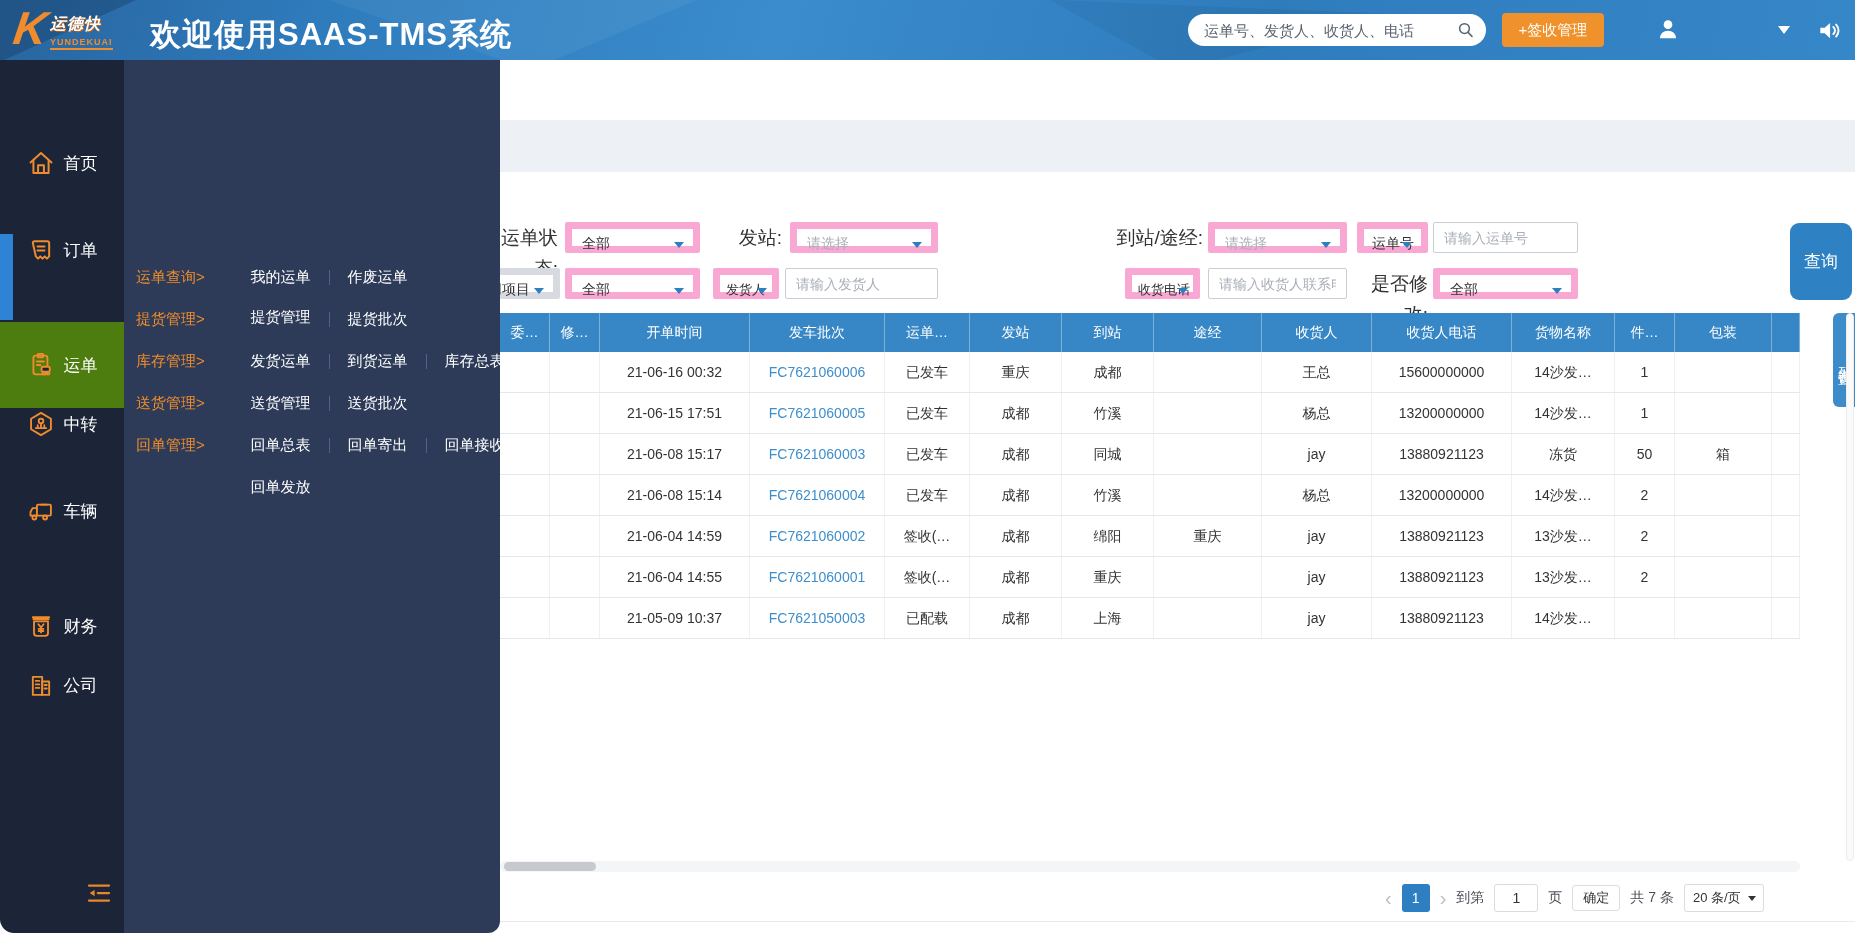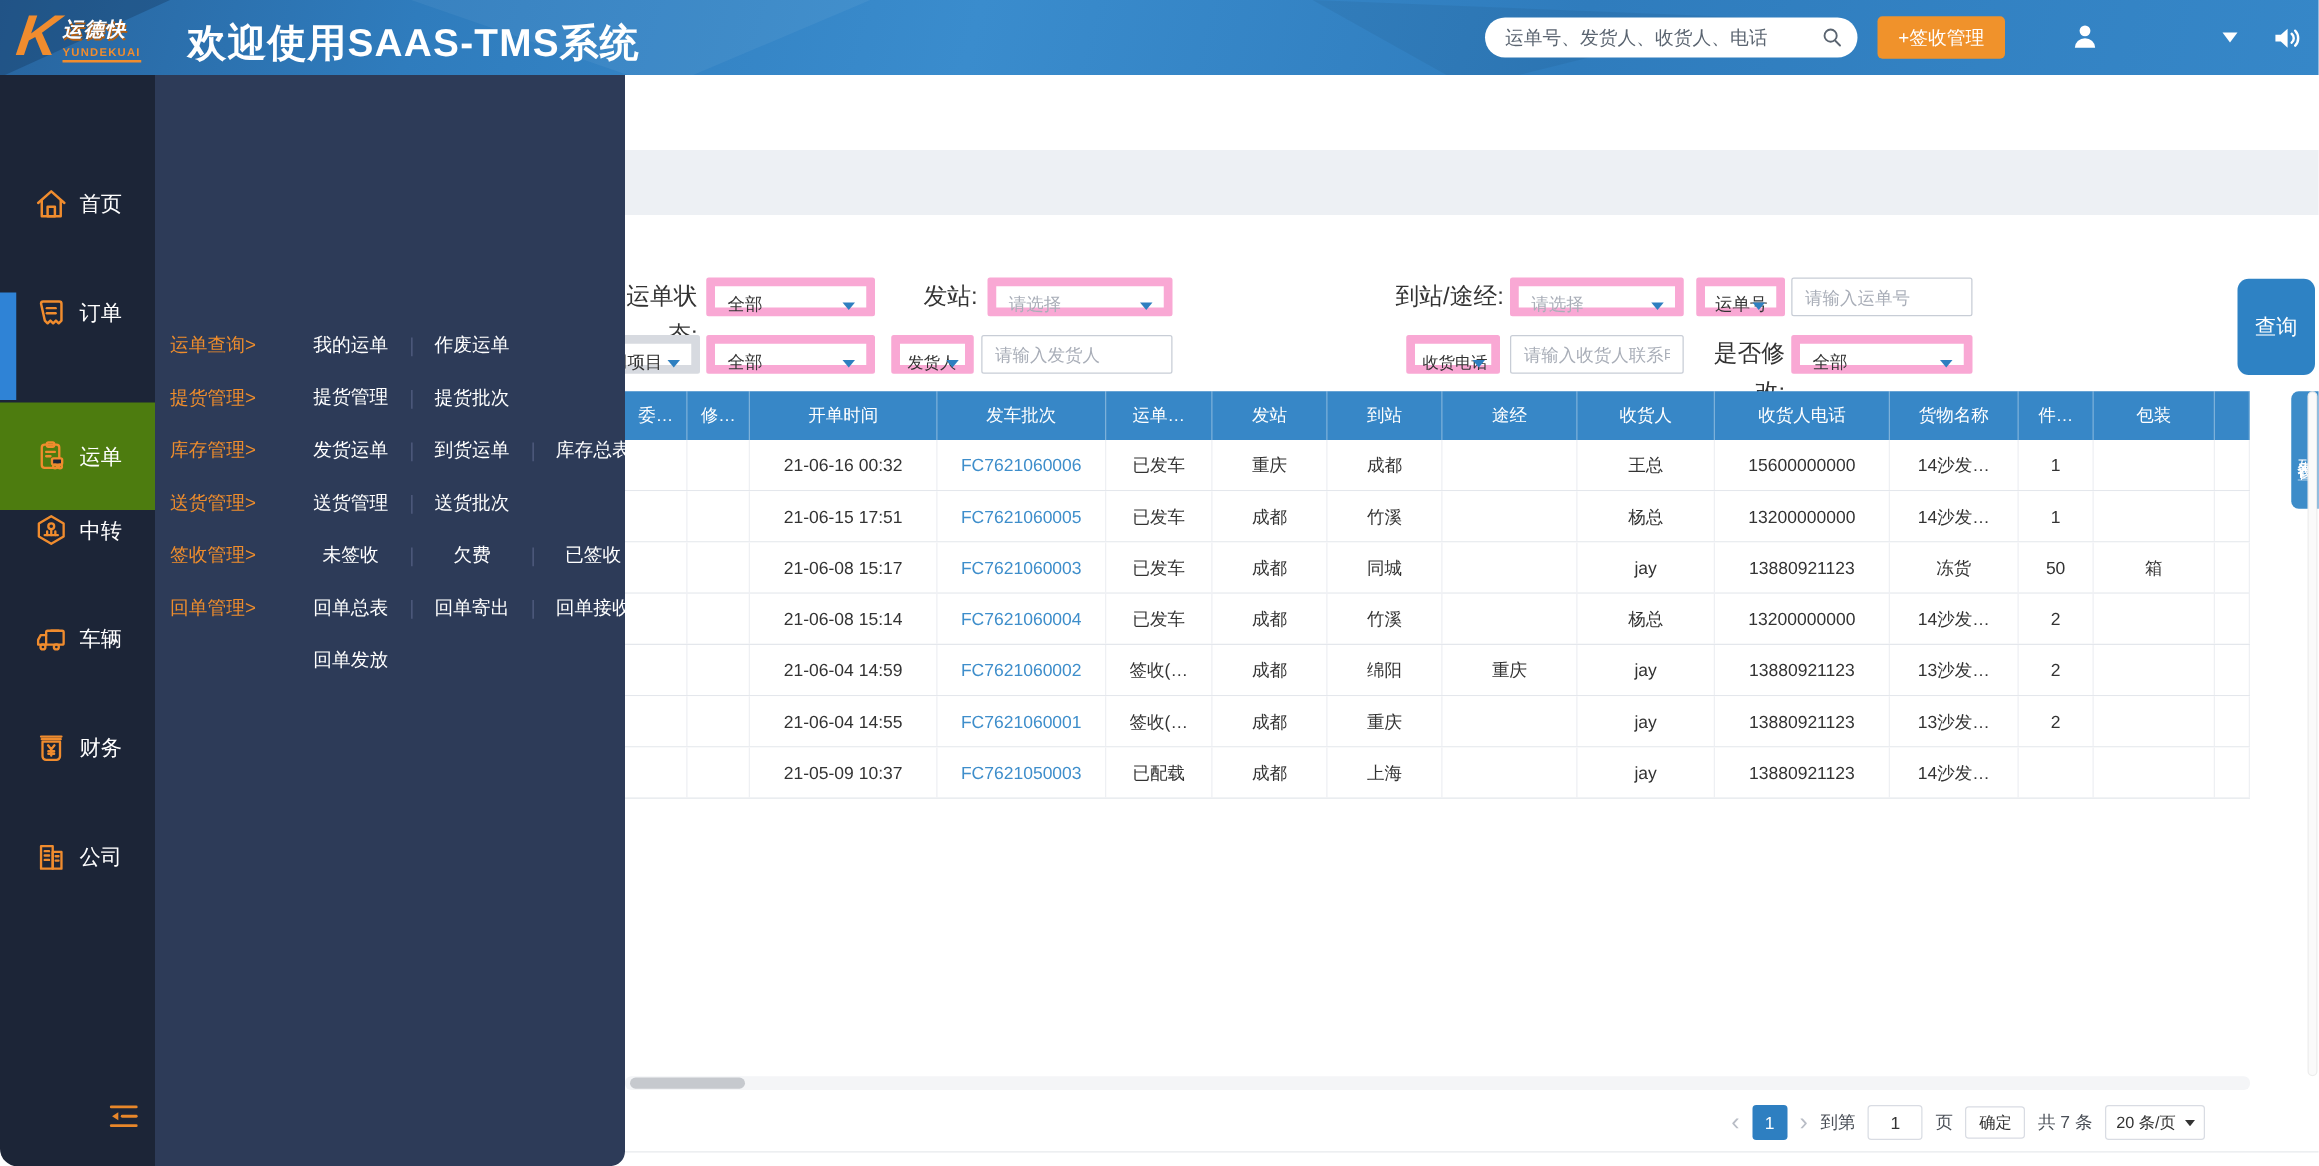--- a/index.html
+++ b/index.html
@@ -339,26 +339,20 @@
           <span class="fly-item" style="left: 108px;">发货运单</span>
           <span class="fly-item with-div" style="left: 205px;">到货运单</span>
           <span class="fly-item with-div" style="left: 302px;">库存总表</span>
         </div>
         <div class="fly-row">
           <span class="fly-cat">送货管理&gt;</span>
           <span class="fly-item" style="left: 108px;">送货管理</span>
           <span class="fly-item with-div" style="left: 205px;">送货批次</span>
         </div>
         <div class="fly-row">
-          <span class="fly-cat">签收管理&gt;</span>
-          <span class="fly-item" style="left: 108px;">未签收</span>
-          <span class="fly-item with-div" style="left: 205px;">欠费</span>
-          <span class="fly-item with-div" style="left: 302px;">已签收</span>
-        </div>
-        <div class="fly-row">
           <span class="fly-cat">回单管理&gt;</span>
           <span class="fly-item" style="left: 108px;">回单总表</span>
           <span class="fly-item with-div" style="left: 205px;">回单寄出</span>
           <span class="fly-item with-div" style="left: 302px;">回单接收</span>
         </div>
         <div class="fly-row">
           <span class="fly-item" style="left: 108px;">回单发放</span>
         </div>
       </div>
   </div>
@@ -421,21 +415,21 @@
           <rect x="8.5" y="6.5" width="12" height="9.5" rx="1"></rect>
             <path d="M8.5 9.5 H4.8 L3 12.8 V16 h5.5"></path>
           <circle cx="6.3" cy="17.6" r="1.7"></circle>
             <circle cx="15.5" cy="17.6" r="1.7"></circle>
             <line x1="12" y1="6.5" x2="17" y2="6.5"></line>
         </svg>
         </span>
       <span class="lbl">车辆</span>
     </div>
 
-    <div class="side-item" style="top:495px;">
+    <div class="side-item" style="top:523px;">
       <span>
         <svg width="28" height="28" viewBox="0 0 24 24" fill="none" stroke="#f08c2e" stroke-width="1.6" stroke-linecap="round" stroke-linejoin="round">
           <path d="M6 8 h12 v10 a2.5 2.5 0 0 1 -2.5 2.5 h-7 a2.5 2.5 0 0 1 -2.5 -2.5 Z"></path>
           <path d="M5 4.5 h14 M5.5 6.2 h13"></path>
           <path d="M9.8 10.5 L12 13.3 L14.2 10.5 M12 13.3 v4.2 M10 14.5 h4 M10 16.3 h4"></path>
         </svg>
         </span>
       <span class="lbl">财务</span>
     </div>
 

